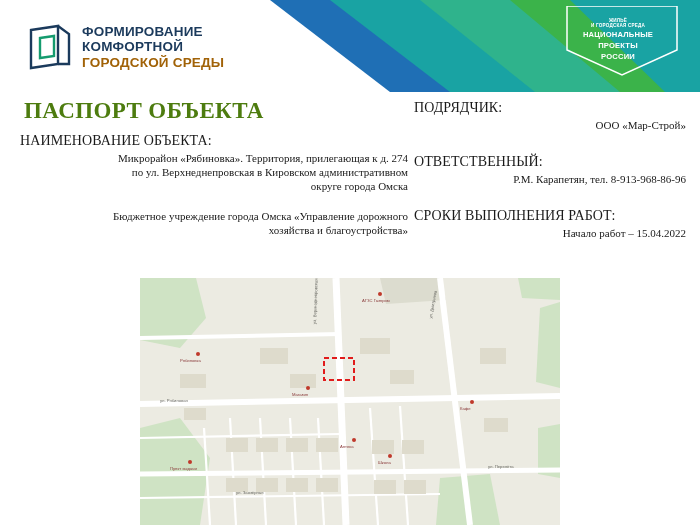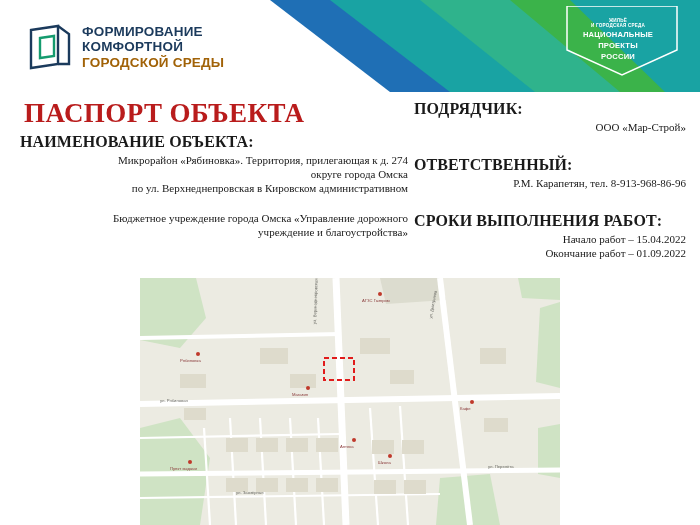--- a/index.html
+++ b/index.html
@@ -84,43 +84,43 @@
     margin-top: 2px;
   }
 
   
   .page-title {
     position: absolute;
     left: 24px;
     top: 98px;
     font-family: "Liberation Serif", serif;
     font-weight: bold;
-    font-size: 27px;
+    font-size: 23px;
     letter-spacing: 0.4px;
-    color: #b91c1c;
+    color: #4d7c0f;
   }
 
   
   .col-left {
     position: absolute;
     left: 20px;
     top: 133px;
     width: 388px;
   }
   .col-right {
     position: absolute;
     left: 414px;
     top: 100px;
     width: 272px;
   }
   .field { margin-bottom: 10px; }
   .field-label {
     font-family: "Liberation Serif", serif;
-    font-weight: bold;
-    font-size: 16px;
+    font-weight: normal;
+    font-size: 14px;
     letter-spacing: 0.1px;
     margin-bottom: 2px;
   }
   .field-value {
     font-family: "Liberation Serif", serif;
     font-size: 11px;
     line-height: 1.28;
     text-align: right;
   }
   .field-value .line { display: block; }
@@ -220,28 +220,28 @@
   </div>
 </div>
 
 <div class="page-title">ПАСПОРТ ОБЪЕКТА</div>
 
 <div class="col-left">
   <div class="field">
     <div class="field-label">НАИМЕНОВАНИЕ ОБЪЕКТА:</div>
     <div class="field-value">
       <span class="line">Микрорайон «Рябиновка». Территория, прилегающая к д. 274</span>
+      <span class="line">по ул.  Верхнеднепровская в Кировском административном</span>
       <span class="line">округе города Омска</span>
-      <span class="line">по ул.  Верхнеднепровская в Кировском административном</span>
     </div>
   </div>
   <div class="field" style="margin-top:16px;">
     <div class="field-value">
       <span class="line">Бюджетное учреждение города Омска «Управление  дорожного</span>
-      <span class="line">учреждение и благоустройства»</span>
+      <span class="line">хозяйства и благоустройства»</span>
     </div>
   </div>
 </div>
 
 <div class="col-right">
   <div class="field">
     <div class="field-label">ПОДРЯДЧИК:</div>
     <div class="field-value">
       <span class="line">ООО «Мар-Строй»</span>
     </div>
@@ -249,21 +249,20 @@
   <div class="field" style="margin-top:22px;">
     <div class="field-label">ОТВЕТСТВЕННЫЙ:</div>
     <div class="field-value">
       <span class="line">Р.М. Карапетян, тел. 8-913-968-86-96</span>
     </div>
   </div>
   <div class="field" style="margin-top:22px;">
     <div class="field-label">СРОКИ ВЫПОЛНЕНИЯ РАБОТ:</div>
     <div class="field-value">
       <span class="line">Начало работ – 15.04.2022</span>
-      <span class="line">Окончание работ – 01.09.2022</span>
     </div>
   </div>
 </div>
 
 <div class="map">
   <svg width="420" height="247" viewBox="0 0 420 247">
     <rect x="0" y="0" width="420" height="247" fill="#ecebe2"></rect>
 
     <path d="M0,0 L56,0 L66,40 L40,70 L0,62 Z" fill="#cfe3c4"></path>
     <path d="M0,150 L40,140 L70,180 L60,247 L0,247 Z" fill="#cfe3c4"></path>

